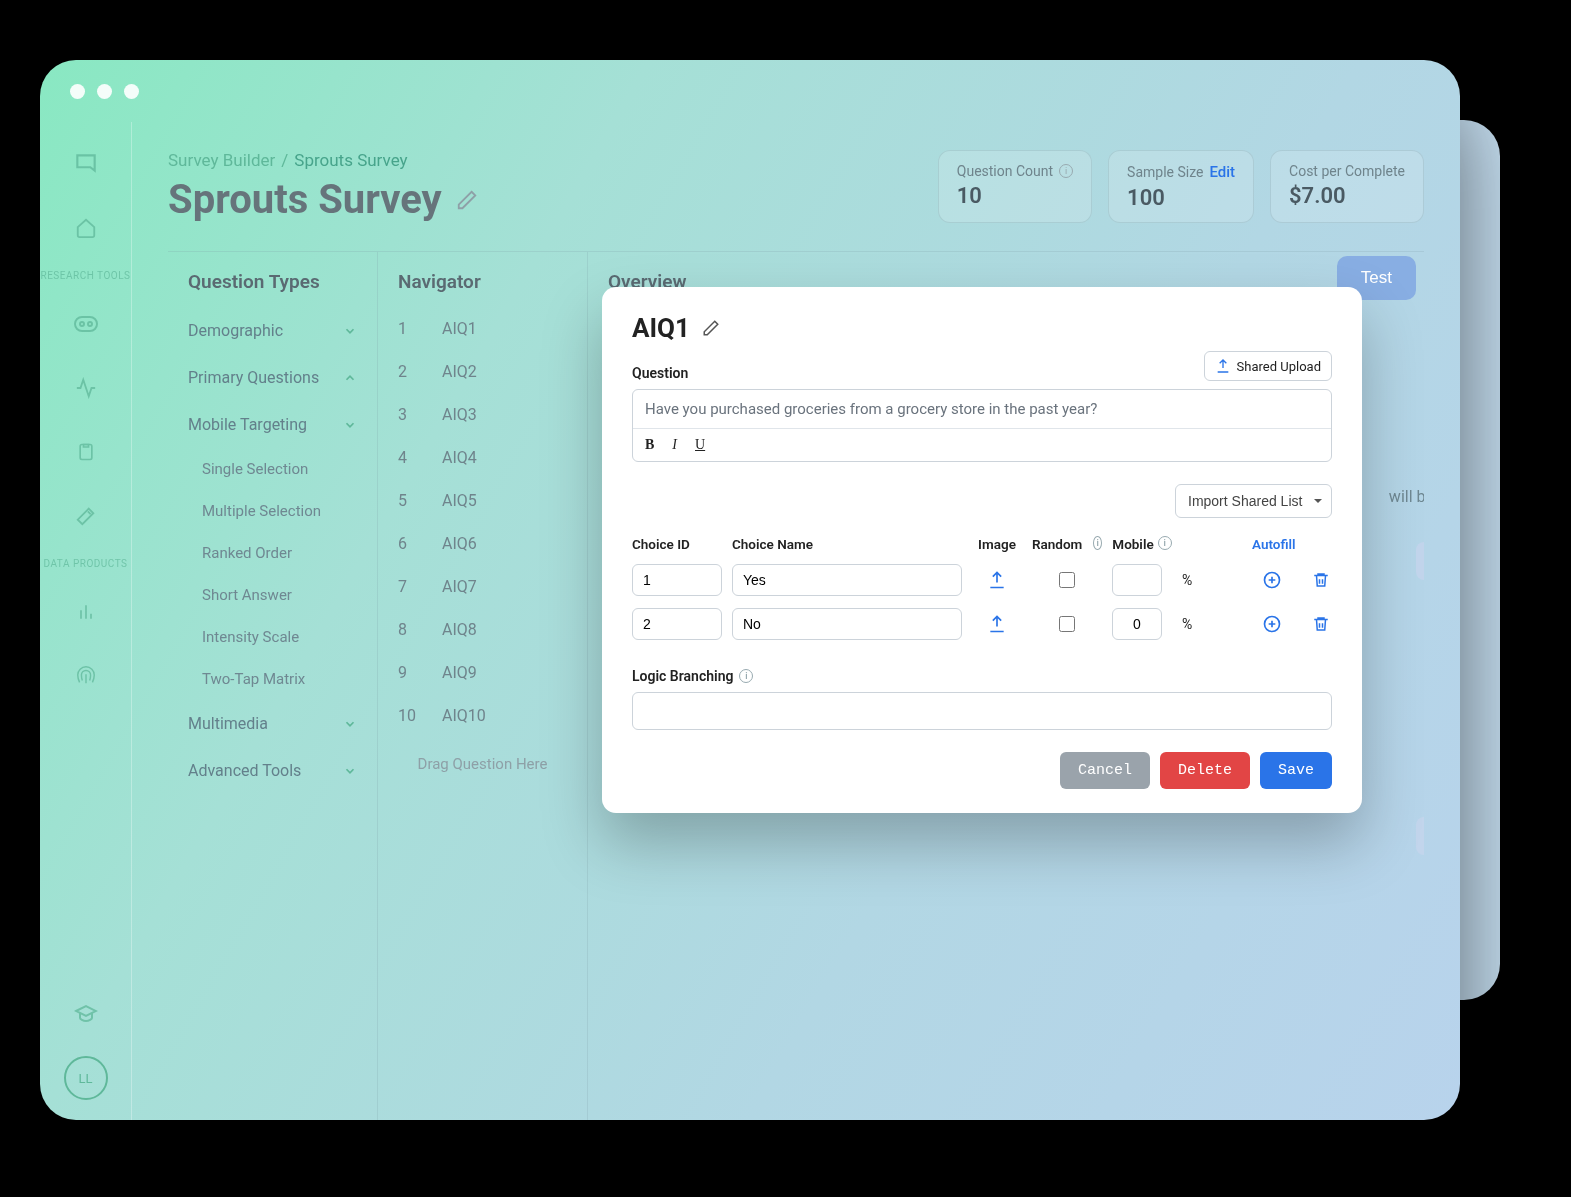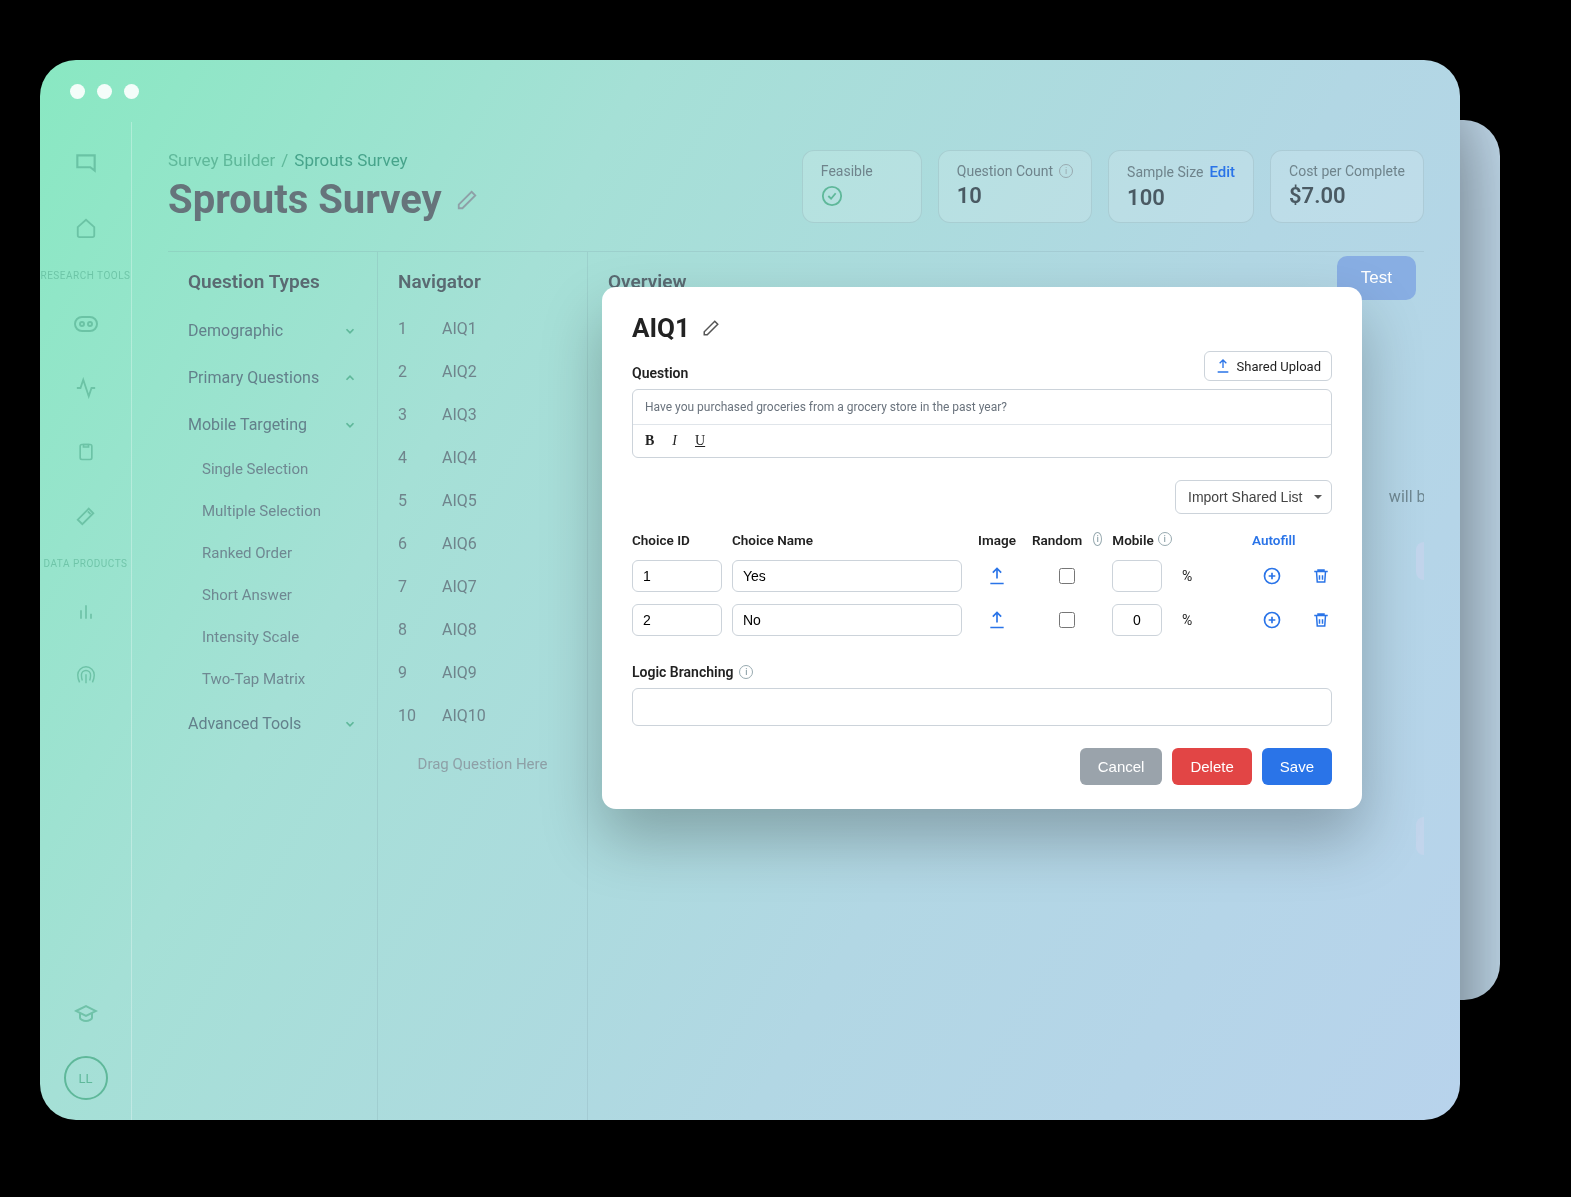--- a/index.html
+++ b/index.html
@@ -122,21 +122,21 @@
   .question-bar { display:flex; justify-content:space-between; align-items:flex-end;}
   .media-btn {
     display:flex; align-items:center; gap:6px;
     border:1px solid #ccd3da; border-radius:6px; padding:6px 10px;
     font-size:13px; color:#222; cursor:pointer;
   }
   .editor {
     border:1px solid #ccd3da; border-radius:6px; margin-top:8px; overflow:hidden;
   }
   .editor-text {
-    padding:10px 12px; font-size:12px; color:#6a737d;
+    padding:10px 12px; font-size:15px; color:#6a737d;
   }
   .editor-fmt {
     border-top:1px solid #e0e5ea; display:flex; gap:18px; padding:8px 12px;
     font-size:14px; font-family: Georgia, serif;
   }
   .editor-fmt .b { font-weight:700; cursor:pointer;}
   .editor-fmt .i { font-style:italic; cursor:pointer;}
   .editor-fmt .u { text-decoration:underline; cursor:pointer;}
   .import-row { display:flex; justify-content:flex-end; margin-top:22px; }
   .import-select {
@@ -161,21 +161,21 @@
     border:1px solid #ccd3da; border-radius:6px; padding:7px 10px; font-size:14px; width:100%;
   }
   .inp.sm { width:50px; text-align:center; }
   .cell-ico { color:#2a74e8; display:flex; justify-content:center; cursor:pointer; }
   .chk { width:16px; height:16px; margin:0 auto; display:block; }
   .pct { font-size:14px; color:#222;}
   .logic-input {
     width:100%; border:1px solid #ccd3da; border-radius:6px; height:38px; margin-top:8px;
   }
   .modal-actions { display:flex; justify-content:flex-end; gap:10px; margin-top:22px; }
-  .btn { border:none; border-radius:6px; padding:10px 18px; font-size:15px; cursor:pointer; color:#fff;}
+  .btn { border:none; border-radius:6px; padding:10px 18px; font-size:15px; cursor:pointer; color:#fff;font-family:Liberation Mono, monospace;}
   .btn.cancel { background:#9aa3ab; }
   .btn.delete { background:#e24545; }
   .btn.save { background:#2a74e8; }
   .ghost-widget {
     position:absolute;
     right:-30px;
     width:38px;height:38px;
     background:#c2d5ec;
     border-radius:8px;
     display:flex;align-items:center;justify-content:center;
@@ -266,29 +266,20 @@
             <span class="pencil">
               <svg width="22" height="22" viewBox="0 0 24 24" fill="none" stroke="currentColor" stroke-width="2">
                   <path d="M17 3l4 4L7 21H3v-4z"></path>
                 </svg>
             </span>
           </div>
         </div>
 
         <div class="metrics">
           <div class="metric-card">
-            <div class="metric-label">Feasible</div>
-            <div style="margin-top:6px;color:#5fb89a;">
-              <svg width="22" height="22" viewBox="0 0 24 24" fill="none" stroke="currentColor" stroke-width="2">
-                  <circle cx="12" cy="12" r="10"></circle>
-                  <path d="M8 12l3 3 5-6"></path>
-                </svg>
-            </div>
-          </div>
-          <div class="metric-card">
             <div class="metric-label">
               <span>Question Count</span>
               <span class="info-icon">i</span>
             </div>
             <div class="metric-value">10</div>
           </div>
           <div class="metric-card">
             <div class="metric-label">
               <span>Sample Size</span>
               <span class="edit-link" style="margin-left:auto;">Edit</span>
@@ -331,20 +322,28 @@
                   </svg>
                 </span>
               </div>
               <div class="accordion-sub">Single Selection</div>
               <div class="accordion-sub">Multiple Selection</div>
               <div class="accordion-sub">Ranked Order</div>
               <div class="accordion-sub">Short Answer</div>
               <div class="accordion-sub">Intensity Scale</div>
               <div class="accordion-sub">Two-Tap Matrix</div>
               <div class="accordion-item">
+                <span>Multimedia</span>
+                <span class="chev">
+                  <svg width="14" height="14" viewBox="0 0 24 24" fill="none" stroke="currentColor" stroke-width="3">
+                    <path d="M6 9l6 6 6-6"></path>
+                  </svg>
+                </span>
+              </div>
+              <div class="accordion-item">
                 <span>Advanced Tools</span>
                 <span class="chev">
                   <svg width="14" height="14" viewBox="0 0 24 24" fill="none" stroke="currentColor" stroke-width="3">
                     <path d="M6 9l6 6 6-6"></path>
                   </svg>
                 </span>
               </div>
             </div>
         </div>
 

